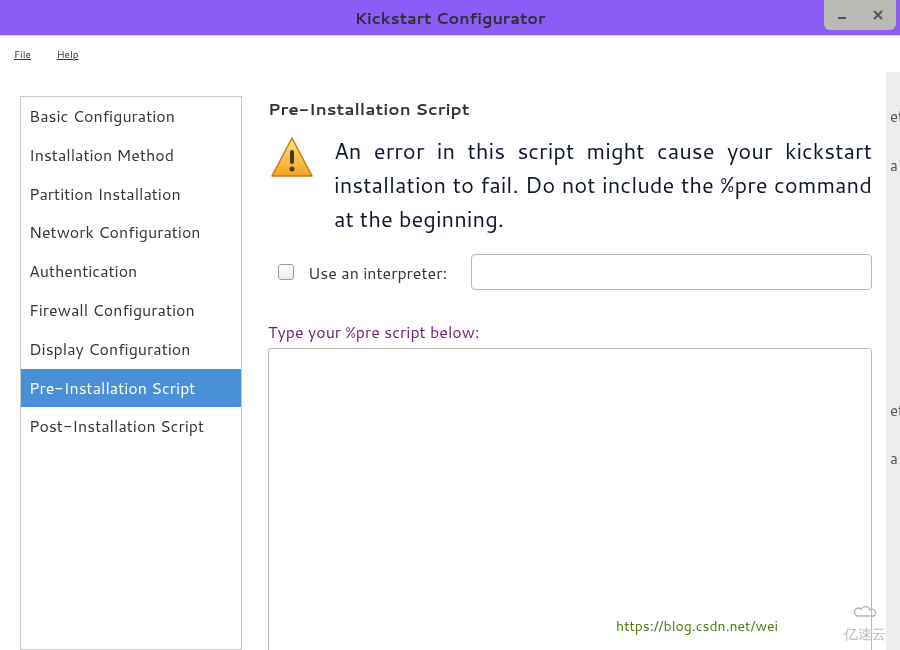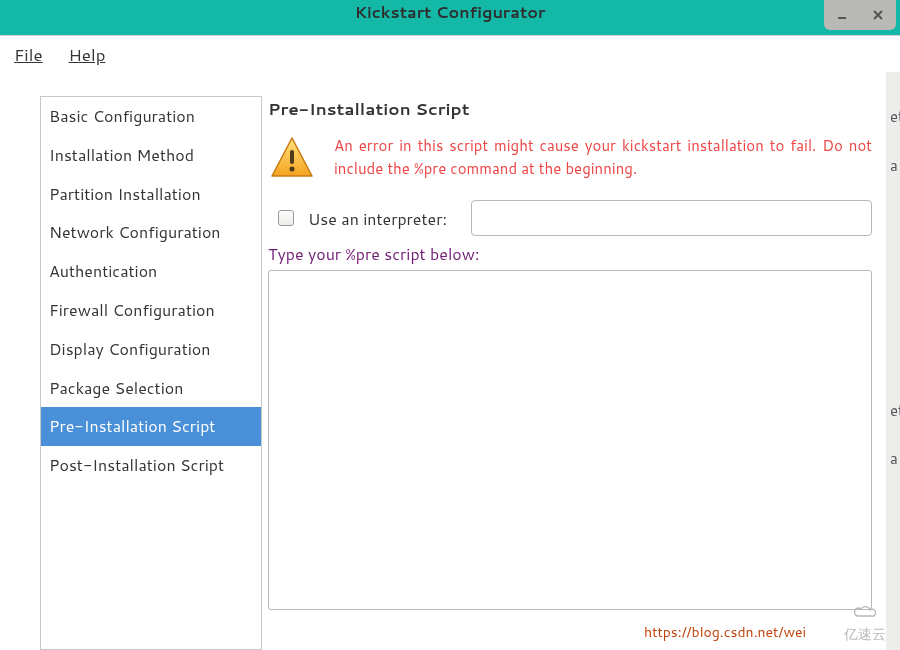--- a/index.html
+++ b/index.html
@@ -8,24 +8,24 @@
       font-size: 15px;
       color: #2e2e2e;
       background: #fff;
       width: 900px;
       height: 650px;
       overflow: hidden;
       position: relative;
     }
     .titlebar {
       height: 36px;
-      background: #14b8a6;
+      background: #8b5cf6;
       border-bottom: 1px solid #d0d0ce;
       display: flex;
-      align-items: flex-start;
+      align-items: center;
       justify-content: center;
       position: relative;
     }
     .title {
       font-weight: bold;
       font-size: 16px;
       color: #2e2e2e;
     }
     .winbuttons {
       position: absolute;
@@ -49,41 +49,40 @@
       cursor: pointer;
     }
     .winbtn svg { width: 12px; height: 12px; }
     .menubar {
       height: 36px;
       background: #fff;
       display: flex;
       align-items: center;
       padding: 0 4px;
       gap: 6px;
-      font-size: 17px;
+      font-size: 10px;
       color: #333;
       text-decoration: underline;
     }
     .menuitem { padding: 4px 10px; cursor: pointer; }
     .content {
       display: flex;
       height: calc(650px - 72px);
       position: relative;
     }
     .sidebar-wrap {
       width: 246px;
       padding: 24px 0 0 20px;
     }
     .sidebar {
       border: 1px solid #c8c8c6;
       background: #fff;
       width: 222px;
       height: 554px;
       overflow: hidden;
-      margin-left: 20px;
     }
     .sideitem {
       padding: 9px 8px 9px 8px;
       font-size: 16px;
       color: #333;
       cursor: pointer;
       line-height: 1.3;
     }
     .sideitem.selected {
       background: #4a90d9;
@@ -105,30 +104,30 @@
       align-items: flex-start;
       gap: 18px;
       margin-bottom: 18px;
     }
     .warnicon {
       width: 48px;
       height: 48px;
       flex-shrink: 0;
     }
     .warntext {
-      font-size: 15px;
+      font-size: 22px;
       line-height: 1.55;
-      color: #ef4444;
+      color: #0f172a;
       text-align: justify;
     }
     .interprow {
       display: flex;
       align-items: center;
       gap: 14px;
-      margin-bottom: 6px;
+      margin-bottom: 30px;
       margin-left: 10px;
     }
     .chk {
       width: 16px;
       height: 16px;
       border: 1px solid #9a9a98;
       border-radius: 3px;
       background: linear-gradient(#fdfdfd,#ececea);
       cursor: pointer;
       flex-shrink: 0;
@@ -175,25 +174,24 @@
       position: absolute;
       color: #555;
       font-size: 15px;
       right: 0;
       overflow: hidden;
       width: 10px;
       white-space: nowrap;
     }
     .watermark-url {
       position: absolute;
-      bottom: 8px;
+      bottom: 14px;
       left: 616px;
-      color: #c2410c;
-      font-size: 14px;
-      margin-left: 28px;
+      color: #4d7c0f;
+      font-size: 14px;
     }
     .watermark-logo {
       position: absolute;
       right: 14px;
       bottom: 6px;
       color: #b8b8b6;
       font-size: 14px;
       display: flex;
       align-items: center;
       gap: 4px;
@@ -228,21 +226,20 @@
 <div class="content">
   <div class="sidebar-wrap">
     <div class="sidebar">
       <div class="sideitem"><span>Basic Configuration</span></div>
       <div class="sideitem"><span>Installation Method</span></div>
       <div class="sideitem"><span>Partition Installation</span></div>
       <div class="sideitem"><span>Network Configuration</span></div>
       <div class="sideitem"><span>Authentication</span></div>
       <div class="sideitem"><span>Firewall Configuration</span></div>
       <div class="sideitem"><span>Display Configuration</span></div>
-      <div class="sideitem"><span>Package Selection</span></div>
       <div class="sideitem selected"><span>Pre-Installation Script</span></div>
       <div class="sideitem"><span>Post-Installation Script</span></div>
     </div>
   </div>
 
   <div class="main">
     <div class="heading">Pre-Installation Script</div>
 
     <div class="warnrow">
       <div class="warnicon">

